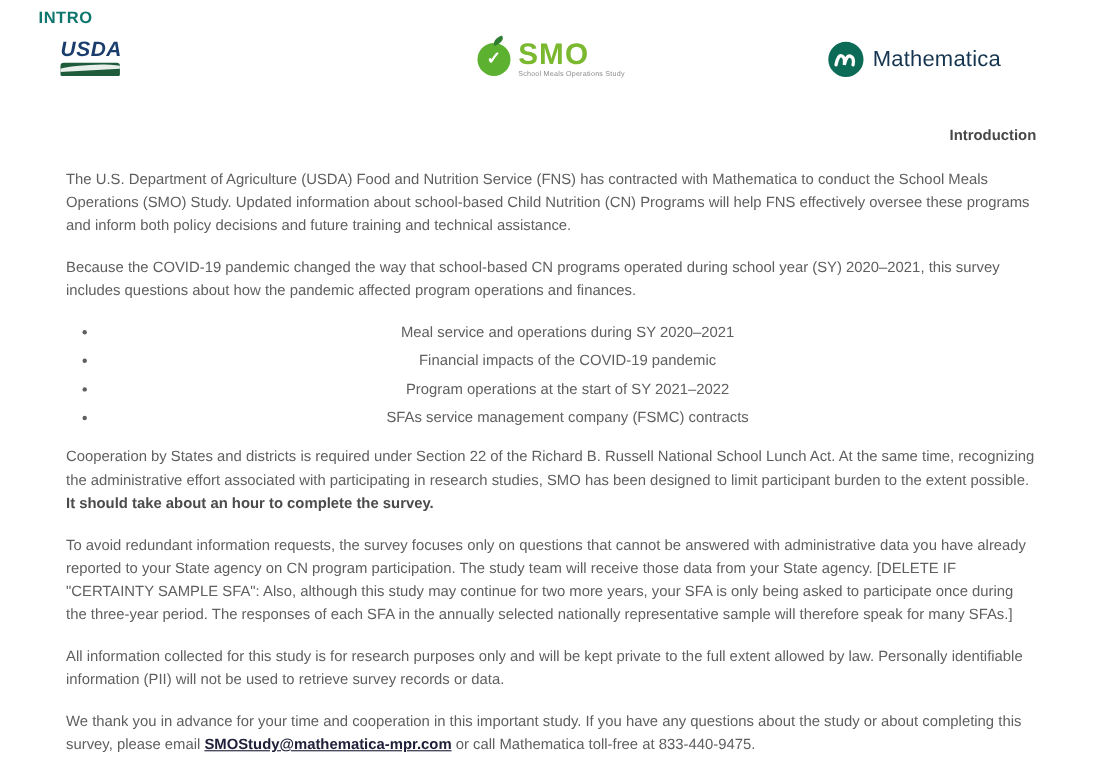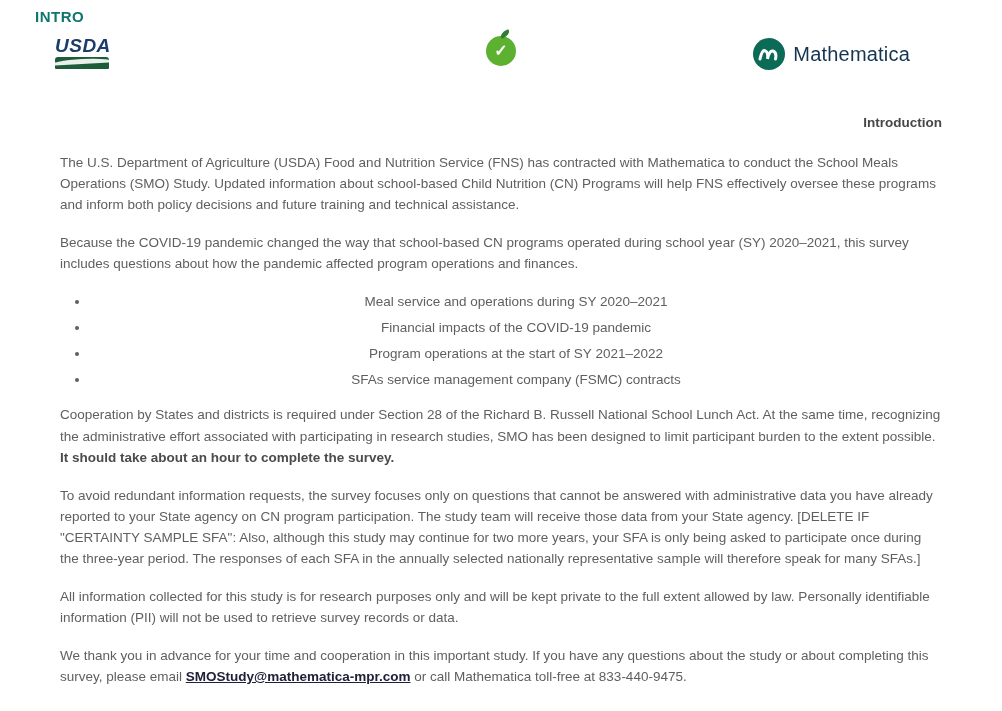--- a/index.html
+++ b/index.html
@@ -86,20 +86,24 @@
   <div class="usda-logo">
     <span class="usda-text">USDA</span>
     <div class="usda-bar"></div>
   </div>
 
   <div class="smo-logo">
     <div class="smo-apple">
       <span class="leaf"></span>
       <span class="smo-check">✓</span>
     </div>
+    <div class="smo-textwrap">
+      <span class="smo-name">SMO</span>
+      <span class="smo-tagline">School Meals Operations Study</span>
+    </div>
   </div>
 
   <div class="math-logo">
     <span class="math-circle">
       <svg width="32" height="32" viewBox="0 0 32 32" aria-hidden="true">
         <path d="M7 21 Q9 11 12.5 13 Q15.5 14.5 14.5 21 Q16.5 12 20 13 Q24 14.5 22.5 21" fill="none" stroke="#ffffff" stroke-width="3" stroke-linecap="round"></path>
       </svg>
     </span>
     <span class="math-text">Mathematica</span>
   </div>
@@ -113,21 +117,21 @@
   <p>Because the COVID-19 pandemic changed the way that school-based CN programs operated during school year (SY) 2020–2021, this survey includes questions about how the pandemic affected program operations and finances.</p>
 
 
   <ul class="topics-list">
     <li>Meal service and operations during SY 2020–2021</li>
     <li>Financial impacts of the COVID-19 pandemic</li>
     <li>Program operations at the start of SY 2021–2022</li>
     <li>SFAs service management company (FSMC) contracts</li>
   </ul>
 
-  <p><span>Cooperation by States and districts is required under Section 28 of the Richard B. Russell National School Lunch Act. At the same time, recognizing the administrative effort associated with participating in research studies, SMO has been designed to limit participant burden to the extent possible. </span><strong>It should take about an hour to complete the survey.</strong></p>
+  <p><span>Cooperation by States and districts is required under Section 22 of the Richard B. Russell National School Lunch Act. At the same time, recognizing the administrative effort associated with participating in research studies, SMO has been designed to limit participant burden to the extent possible. </span><strong>It should take about an hour to complete the survey.</strong></p>
 
   <p>To avoid redundant information requests, the survey focuses only on questions that cannot be answered with administrative data you have already reported to your State agency on CN program participation. The study team will receive those data from your State agency. [DELETE IF "CERTAINTY SAMPLE SFA": Also, although this study may continue for two more years, your SFA is only being asked to participate once during the three-year period. The responses of each SFA in the annually selected nationally representative sample will therefore speak for many SFAs.]</p>
 
   <p>All information collected for this study is for research purposes only and will be kept private to the full extent allowed by law. Personally identifiable information (PII) will not be used to retrieve survey records or data.</p>
 
   <p><span>We thank you in advance for your time and cooperation in this important study. If you have any questions about the study or about completing this survey, please email </span><a class="email-link">SMOStudy@mathematica-mpr.com</a><span> or call Mathematica toll-free at 833-440-9475.</span></p>
 
 </div>
 
 </body></html>

